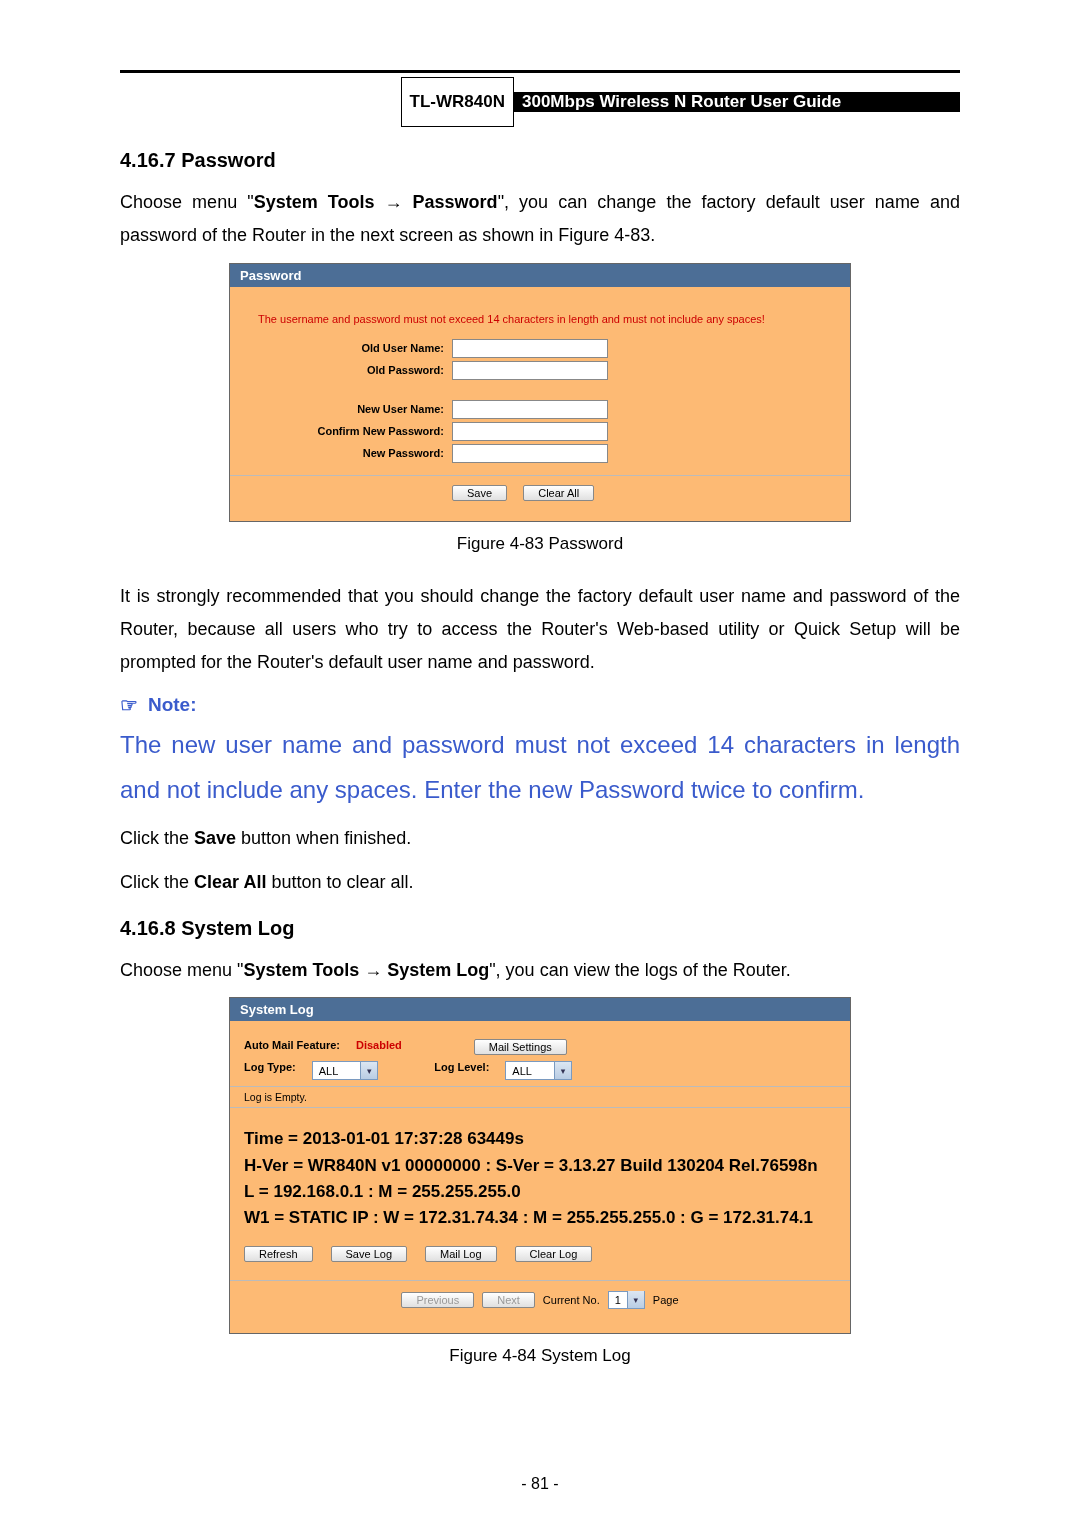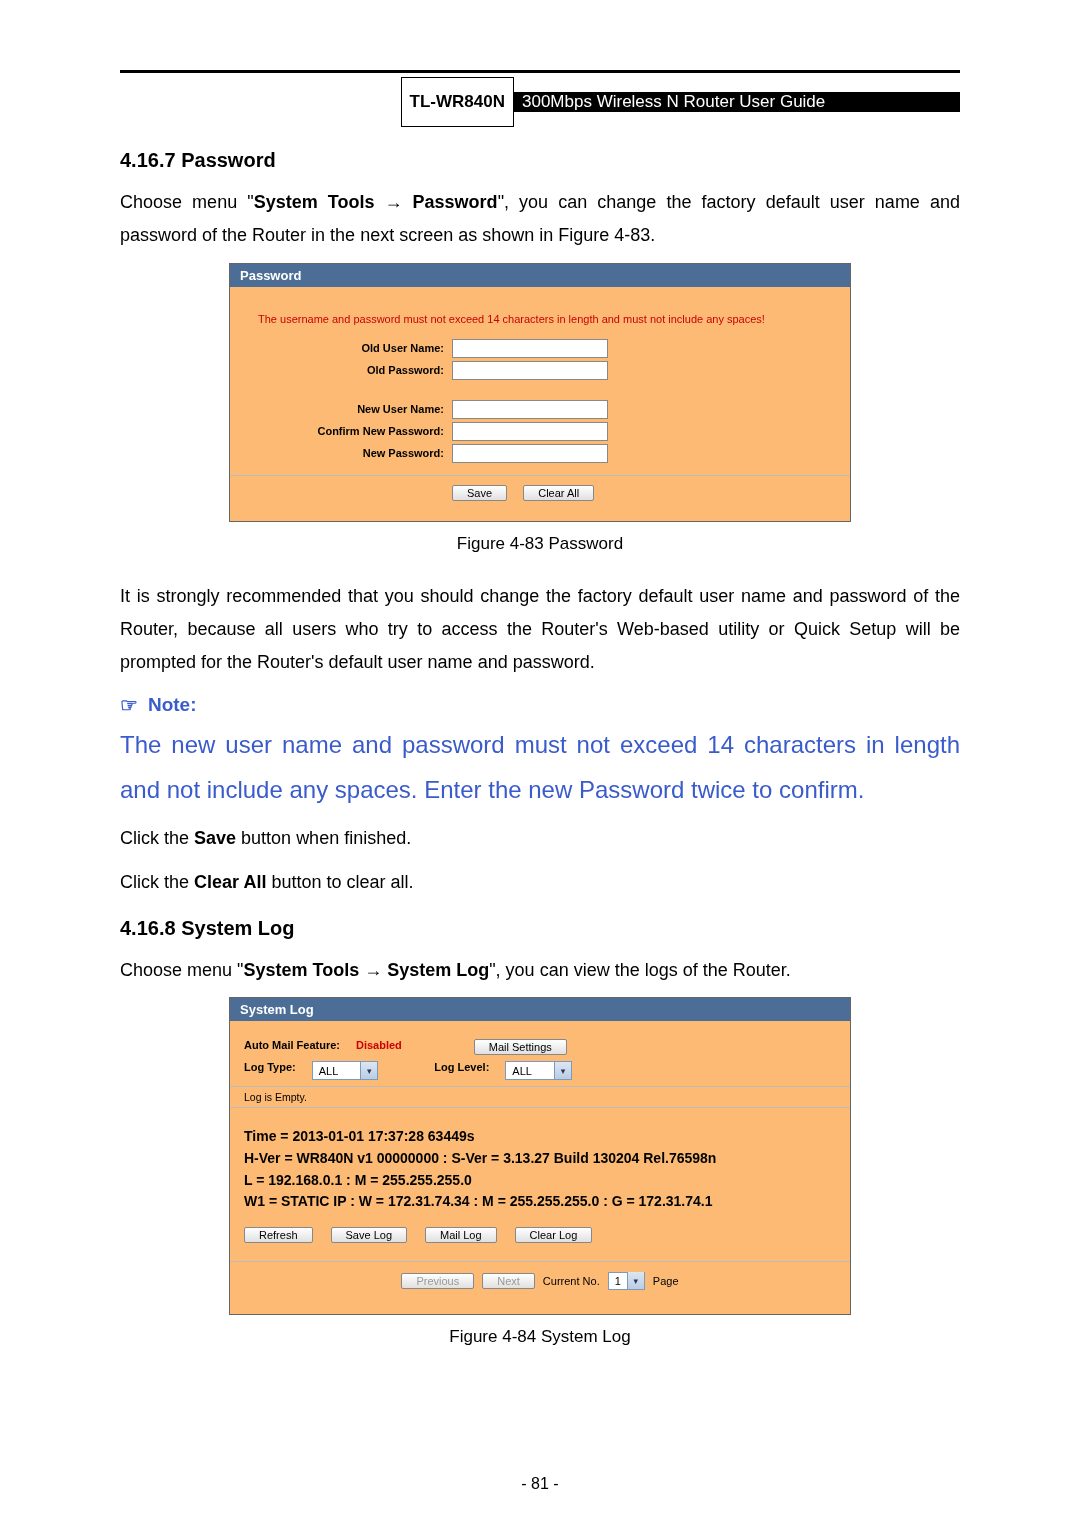--- a/index.html
+++ b/index.html
@@ -15,21 +15,21 @@
   .top-rule{border-bottom:3px solid #000;margin-bottom:4px;}
   .header-bar{
     display:flex;align-items:center;justify-content:flex-end;
     margin-bottom:22px;
   }
   .model-box{
     border:1px solid #000;background:#fff;
     padding:14px 8px;font-weight:bold;font-size:17px;
   }
   .title-strip{
-    background:#000;color:#fff;font-weight:normal;
+    background:#000;color:#fff;font-weight:bold;
     font-size:17px;padding:0 8px;flex:1;max-width:430px;
   }
   h3.section{font-weight:bold;font-size:20px;margin:18px 0 14px 0;}
   p.body{font-size:18px;line-height:1.85;text-align:justify;margin:0 0 10px 0;}
   p.note-body{font-size:24px;line-height:1.85;text-align:justify;margin:0 0 10px 0;color:#3a5bcc;}
   .note-label{color:#3a5bcc;font-weight:bold;font-size:19px;display:flex;align-items:center;margin:14px 0 6px 0;}
   .note-label .hand{font-size:20px;margin-right:10px;}
   .fig-caption{text-align:center;font-size:17px;margin:12px 0 26px 0;}
   .page-num{position:absolute;bottom:34px;left:0;right:0;text-align:center;font-size:16px;}
   
@@ -65,21 +65,21 @@
     display:inline-flex;align-items:center;border:1px solid #7a9ac0;
     background:#fff;font-size:11px;height:17px;
   }
   .sel .val{padding:0 22px 0 6px;}
   .sel .arrow{
     width:16px;height:17px;background:linear-gradient(#dce6f2,#b9cde4);
     border-left:1px solid #7a9ac0;display:flex;align-items:center;justify-content:center;
     font-size:9px;color:#335;
   }
   .log-empty{font-size:10.5px;color:#000;border-top:1px solid #bbb;border-bottom:1px solid #bbb;padding:4px 0;margin:6px -14px 0 -14px;padding-left:14px;}
-  .sysinfo{font-size:14px;font-weight:bold;line-height:1.55;margin:18px 0 12px 0;}
+  .sysinfo{font-size:17px;font-weight:bold;line-height:1.55;margin:18px 0 12px 0;}
   .log-btn-row{display:flex;gap:18px;margin-top:14px;padding-bottom:6px;}
   .pager{
     display:flex;align-items:center;justify-content:center;
     gap:8px;font-size:11px;padding:10px 0 10px 0;
     border-top:1px solid #bbb;margin:12px -14px 0 -14px;
   }
   .pager .btn.gray{color:#999;}
   .before-btnrow-sep{border-top:1px solid #bbb;margin:12px -14px 0 -14px;height:0;}
 </style>
 </head>

